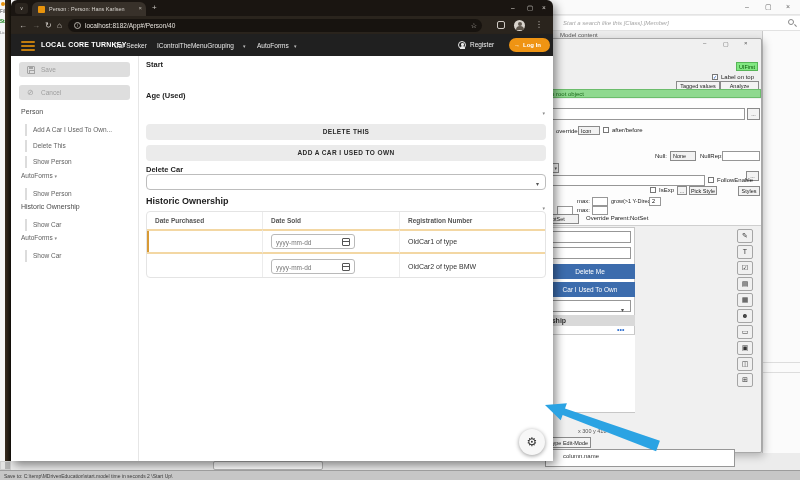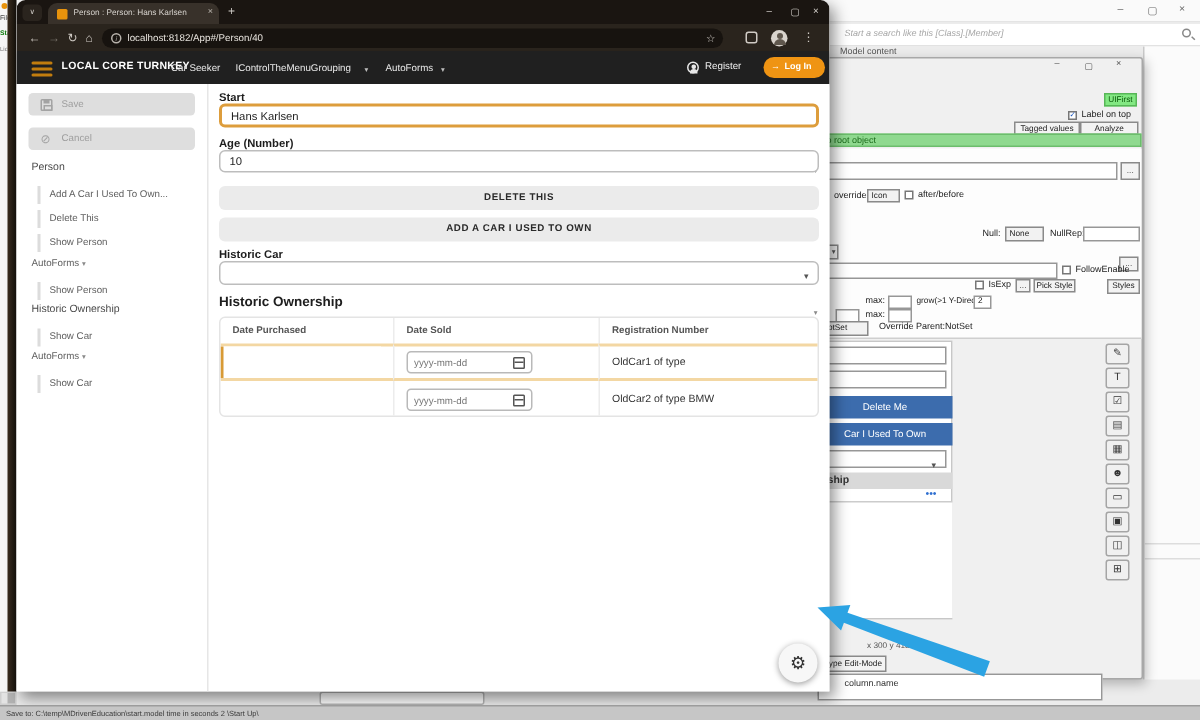--- a/index.html
+++ b/index.html
@@ -305,26 +305,24 @@
     <div class="abs sd-item" style="top:156px;">Show Person</div>
     <div class="abs sd-sub" style="top:172px;"><span>AutoForms</span> <span style="font-size:5px;color:#8a8a8a;">▾</span></div>
     <div class="abs sd-item" style="top:188px;">Show Person</div>
     <div class="abs sd-head" style="top:203px;">Historic Ownership</div>
     <div class="abs sd-caret" style="top:205px;">▾</div>
     <div class="abs sd-item" style="top:219px;">Show Car</div>
     <div class="abs sd-sub" style="top:234px;"><span>AutoForms</span> <span style="font-size:5px;color:#8a8a8a;">▾</span></div>
     <div class="abs sd-item" style="top:250px;">Show Car</div>
 
     <div class="abs main-lbl" style="top:60px;">Start</div>
-    <input class="abs main-input focused" style="top: 69px;" value="Hans Karlsen">
-    <div class="abs main-lbl" style="top:91px;">Age (Number)</div>
-    <input class="abs main-input" style="top: 100px; height: 15px;" value="10">
+    <div class="abs main-lbl" style="top:91px;">Age (Used)</div>
     <div class="abs gray-btn" style="top:124px;">DELETE THIS</div>
     <div class="abs gray-btn" style="top:145px;">ADD A CAR I USED TO OWN</div>
-    <div class="abs main-lbl" style="top:165px;">Historic Car</div>
+    <div class="abs main-lbl" style="top:165px;">Delete Car</div>
     <div class="abs sel-box" style="top:174px;">
         <span class="sel-car">▾</span>
       </div>
     <div class="abs h-heading">Historic Ownership</div>
 
     <div class="abs htable">
       <div class="hc">Date Purchased</div>
       <div class="hc bl">Date Sold</div>
       <div class="hc bl">Registration Number</div>
 

